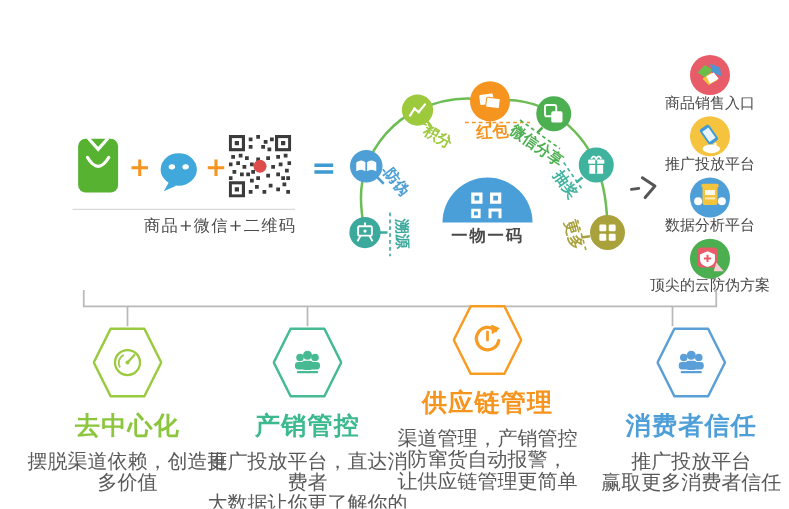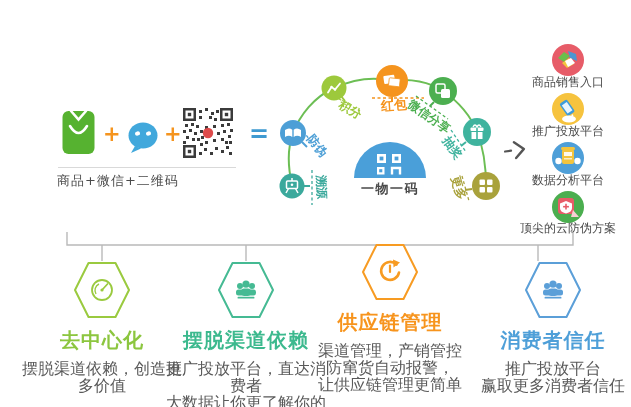--- a/index.html
+++ b/index.html
@@ -2,21 +2,21 @@
 <html><head>
 <meta charset="utf-8">
 <style>
   html,body{margin:0;padding:0;background:#fff;}
   .canvas{position:relative;width:631px;height:407px;background:#fff;overflow:hidden;
           font-family:"DejaVu Sans","Liberation Sans",sans-serif;}
   .abs{position:absolute;}
   .op{font-weight:bold;line-height:1;}
   .plus{color:#F5941E;font-size:21px;}
   .equals{color:#3F9AD1;font-size:24px;}
-  .caption{width:180px;text-align:left;font-size:13px;color:#4a4a4a;letter-spacing:1px;}
+  .caption{width:180px;text-align:right;font-size:13px;color:#4a4a4a;letter-spacing:1px;}
   .divider{width:178px;height:0;border-top:1px solid #d9d9d9;}
   .rlabel{width:140px;text-align:center;font-size:12px;color:#4a4a4a;}
   .rlabel.wide{width:160px;}
   .fcol{position:absolute;width:160px;text-align:center;}
   .ftitle{font-size:20px;font-weight:bold;margin-top:4px;letter-spacing:1px;}
   .ftitle.c1{color:#8CC63F}.ftitle.c2{color:#3CB98E}.ftitle.c3{color:#F7941D}.ftitle.c4{color:#4E9FD8}
   .fline{font-size:16px;color:#595959;line-height:17px;}
   .fbody{margin-top:6px;}
   svg text{font-family:"DejaVu Sans","Liberation Sans",sans-serif;}
 </style>
@@ -276,21 +276,21 @@
       <g fill="#45BA93">
         <circle cx="22" cy="25" r="3"></circle>
           <rect x="18" y="28.5" width="8" height="6" rx="2.5"></rect>
         <circle cx="34" cy="25" r="3"></circle>
           <rect x="30" y="28.5" width="8" height="6" rx="2.5"></rect>
         <circle cx="28" cy="23.2" r="3.6"></circle>
           <rect x="23.2" y="27.5" width="9.6" height="7.5" rx="3"></rect>
         <rect x="19.5" y="35.8" width="17" height="1.8" rx="0.9"></rect>
       </g>
     </svg>
-    <div class="ftitle c2">摆脱渠道依赖</div>
+    <div class="ftitle c2">产销管控</div>
     <div class="fbody">
       <div class="fline">推广投放平台，直达消费者</div>
       <div class="fline">大数据让你更了解你的用户</div>
     </div>
   </div>
 
   <div class="fcol" style="left:310px;top:243px;">
     <svg width="56" height="58" viewBox="0 0 56 58">
       <polygon points="1,29 14.5,2 41.5,2 55,29 41.5,56 14.5,56" fill="#fff" stroke="#F79B22" stroke-width="2" stroke-linejoin="round"></polygon>
       <path d="M34.5,21.5 A9,9 0 1 0 37,29.5" fill="none" stroke="#F79B22" stroke-width="2.6" stroke-linecap="round"></path>

